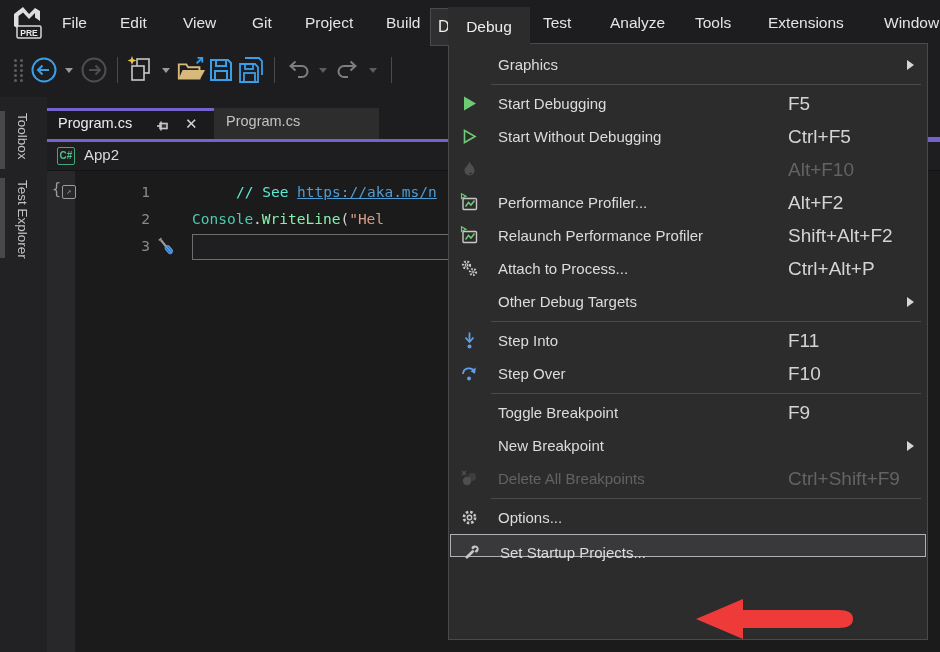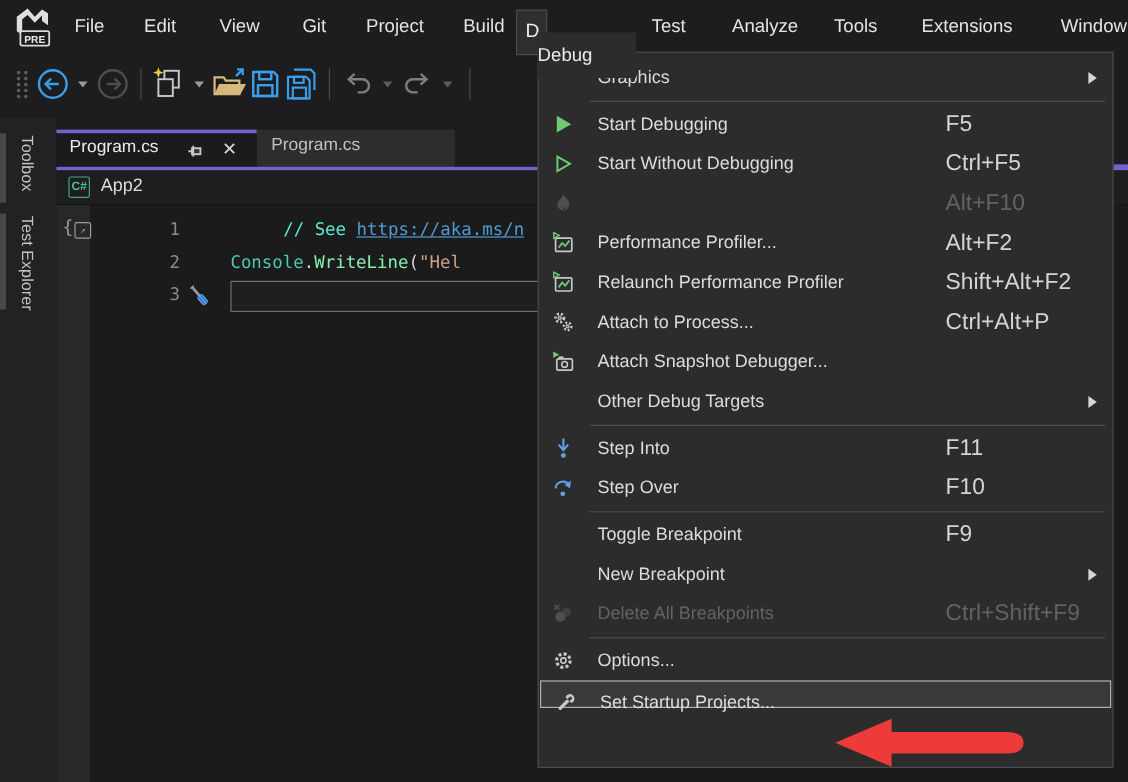--- a/index.html
+++ b/index.html
@@ -4,22 +4,22 @@
 <style>
   html,body{margin:0;padding:0;background:#161617;}
   #root{position:relative;width:940px;height:652px;overflow:hidden;
         background:#1d1d1f;font-family:"Liberation Sans",sans-serif;
         -webkit-font-smoothing:antialiased;}
   
   #menubar{position:absolute;left:0;top:0;width:940px;height:43px;background:#1d1d1f;}
   .mb-item{position:absolute;top:0;height:43px;line-height:45px;color:#e4e4e4;
            font-size:15.5px;white-space:nowrap;cursor:default;}
   #debug-box{position:absolute;left:448px;top:7px;width:82px;height:38px;
-             background:#2c2c2d;z-index:52;text-align:left;line-height:40px;
-             color:#ececec;font-size:15.5px;margin-top:20px;}
+             background:#2c2c2d;z-index:52;text-align:center;line-height:40px;
+             color:#ececec;font-size:15.5px;}
   #vs-logo{position:absolute;left:10px;top:4px;width:38px;height:36px;}
   
   #toolbar{position:absolute;left:0;top:43px;width:940px;height:54px;background:#1d1d1f;
            display:flex;align-items:center;}
   .tb-sep{width:1px;height:26px;background:#4a4a4c;margin:0 8px;}
   .tb-caret{width:0;height:0;border-left:4.5px solid transparent;border-right:4.5px solid transparent;
             border-top:5px solid #9a9a9a;margin:0 6px;}
   .tb-caret.dim{border-top-color:#5c5c5e;}
   .tb-ic{display:flex;align-items:center;justify-content:center;width:30px;height:30px;}
   #d-box{position:absolute;left:430px;top:8px;width:26px;height:38px;background:#2f2f31;
@@ -334,29 +334,20 @@
                 <circle cx="6.5" cy="6" r="3.4" stroke-width="2.4" stroke-dasharray="1.7 1.6"></circle>
                 <circle cx="6.5" cy="6" r="1.2" stroke-width="1.1"></circle>
                 <circle cx="13" cy="13" r="3" stroke-width="2.2" stroke-dasharray="1.5 1.5"></circle>
                 <circle cx="13" cy="13" r="1" stroke-width="1"></circle>
               </g>
             </svg></span>
           <span class="lbl">Attach to Process...</span>
           <span class="sc">Ctrl+Alt+P</span>
         </div>
         <div class="mi">
-          <span class="ico"><svg width="19" height="19" viewBox="0 0 19 19">
-              <path d="M1 1 L6 3.6 L1 6.2 Z" fill="#6ecb74"></path>
-              <rect x="4" y="7" width="13" height="9.5" rx="1.5" fill="none" stroke="#c8c8c8" stroke-width="1.4"></rect>
-              <circle cx="10.5" cy="11.7" r="2.4" fill="none" stroke="#c8c8c8" stroke-width="1.3"></circle>
-              <rect x="5.5" y="5" width="4" height="2.4" fill="#c8c8c8"></rect>
-            </svg></span>
-          <span class="lbl">Attach Snapshot Debugger...</span>
-        </div>
-        <div class="mi">
           <span class="lbl">Other Debug Targets</span>
           <span class="sub"></span>
         </div>
         <div class="msep">
           <i></i>
         </div>
         <div class="mi">
           <span class="ico"><svg width="19" height="19" viewBox="0 0 19 19">
               <g stroke="#5ea0e8" stroke-width="1.8" fill="none">
                 <line x1="9.5" y1="1.5" x2="9.5" y2="10"></line>

